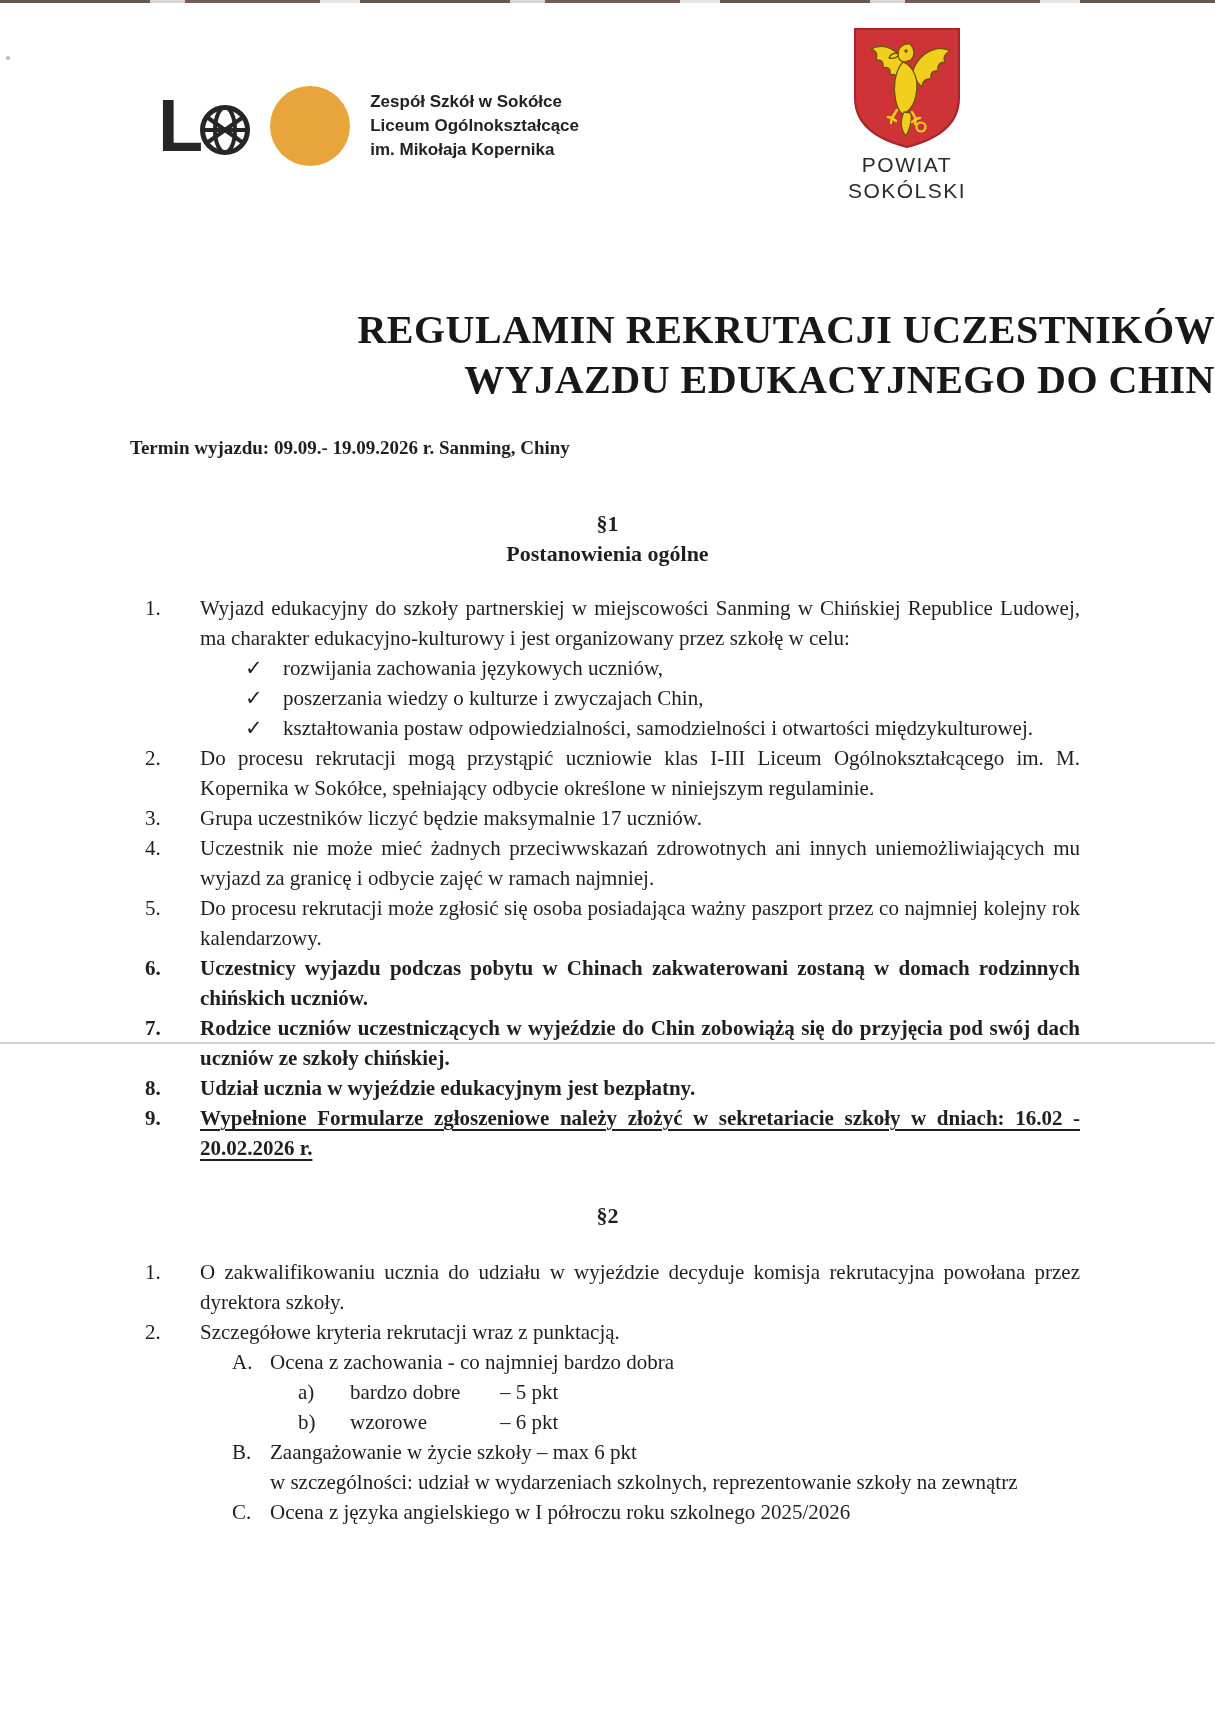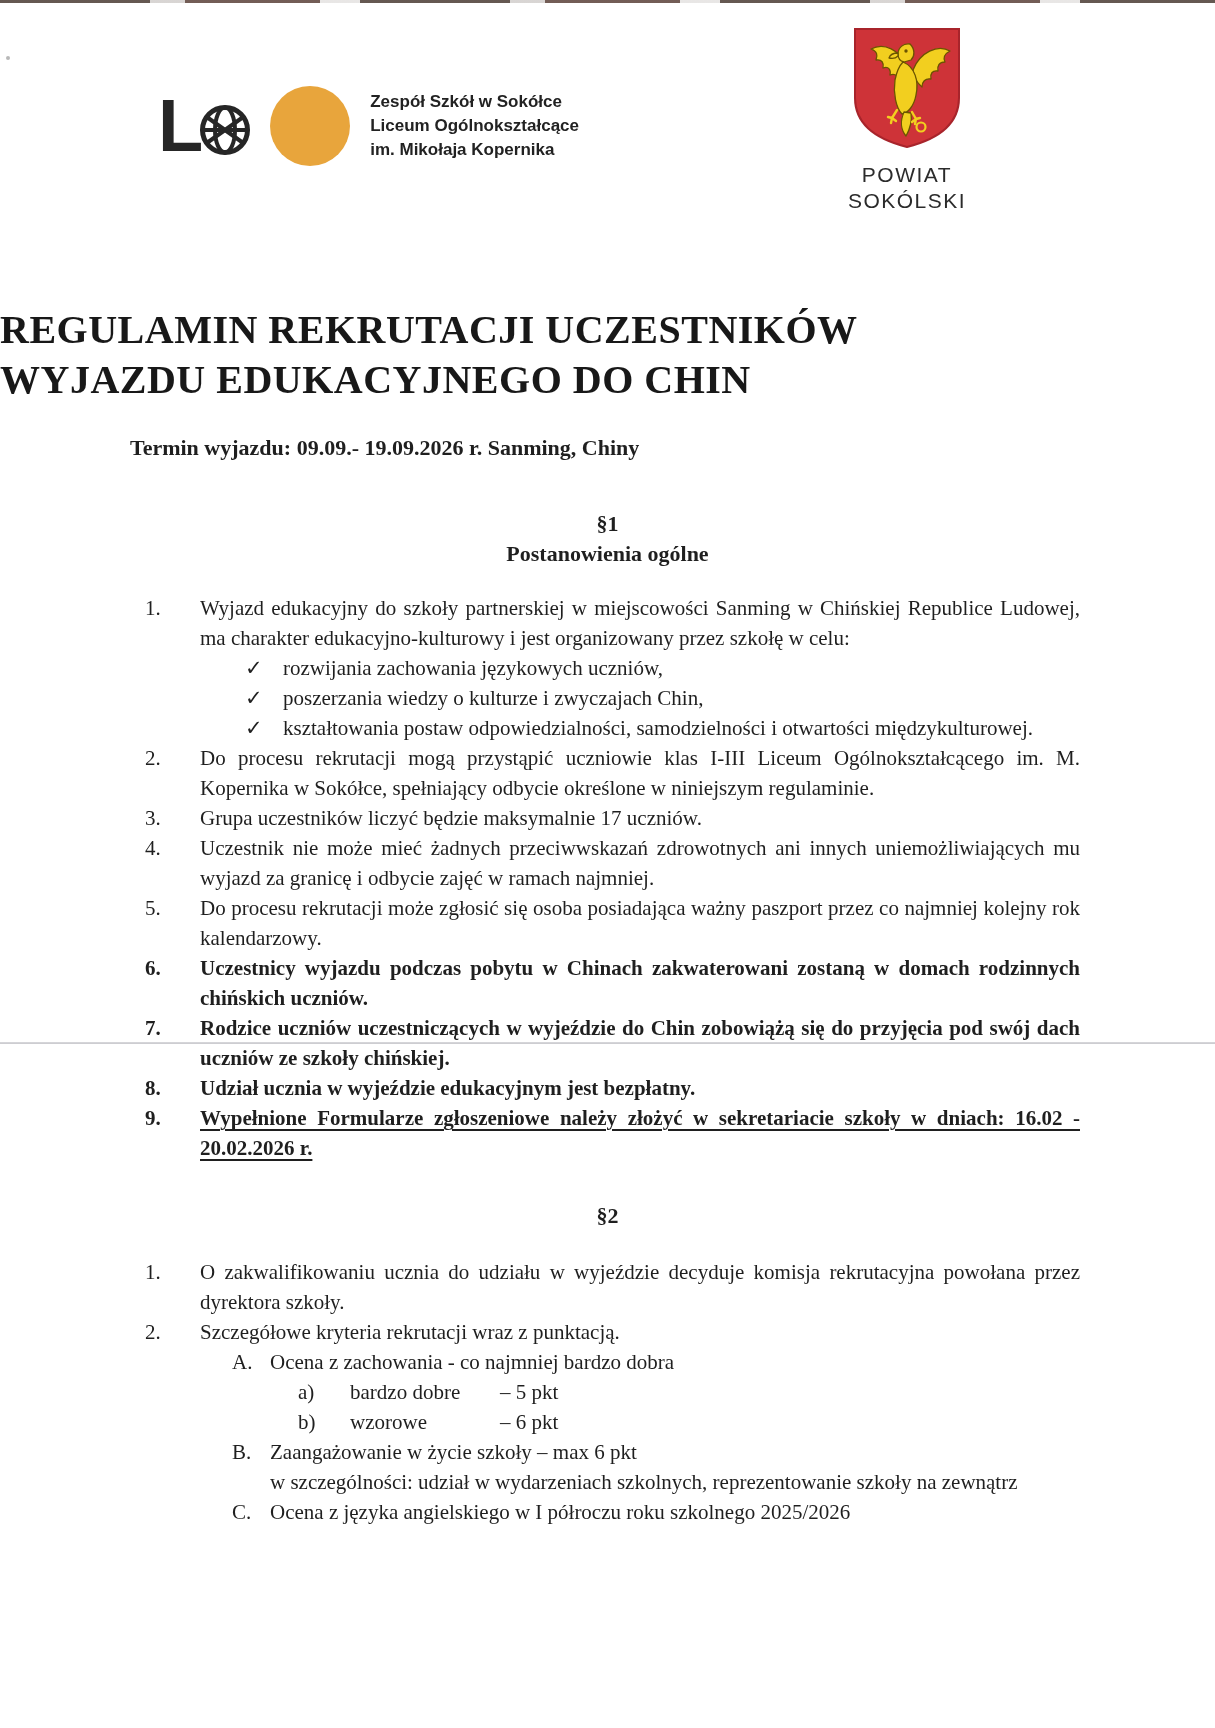--- a/index.html
+++ b/index.html
@@ -31,26 +31,26 @@
   }
   .globe{margin-left:-2px;margin-top:8px;}
   .logo-circle-svg{margin-left:18px;margin-top:0;}
   .logo-text{
     margin-left:20px;font-family:"Liberation Sans", sans-serif;
     font-weight:bold;font-size:17px;line-height:24px;color:#222222;
   }
   .crest{position:absolute;left:822px;top:24px;width:170px;text-align:center;}
   .crest svg{display:block;margin:0 auto;}
   .crest-caption{
-    margin-top:10px;font-family:"Liberation Sans", sans-serif;
+    margin-top:0;font-family:"Liberation Sans", sans-serif;
     font-size:21px;line-height:26px;letter-spacing:1.5px;color:#2b2b2b;font-weight:400;
   }
   
-  .doc-title{margin-top:90px;text-align:left;font-weight:bold;font-size:40px;line-height:50px;letter-spacing:.5px;color:#181818;}
-  .trip-date{margin:28px 135px 0 130px;font-weight:bold;font-size:22px;line-height:30px;}
+  .doc-title{margin-top:90px;text-align:right;font-weight:bold;font-size:40px;line-height:50px;letter-spacing:.5px;color:#181818;}
+  .trip-date{margin:28px 135px 0 130px;font-weight:bold;font-size:19px;line-height:30px;}
   
   .sec-head{margin-top:46px;text-align:center;font-weight:bold;font-size:22px;line-height:30px;}
   .sec-head.second{margin-top:38px;}
   
   .reg-list{margin:24px 135px 0 145px;font-size:21px;line-height:30px;}
   .reg-list.second{margin-top:26px;}
   .li{display:flex;}
   .li .num{flex:none;width:55px;}
   .li .body{flex:1;min-width:0;}
   .li .txt{text-align:justify;}

